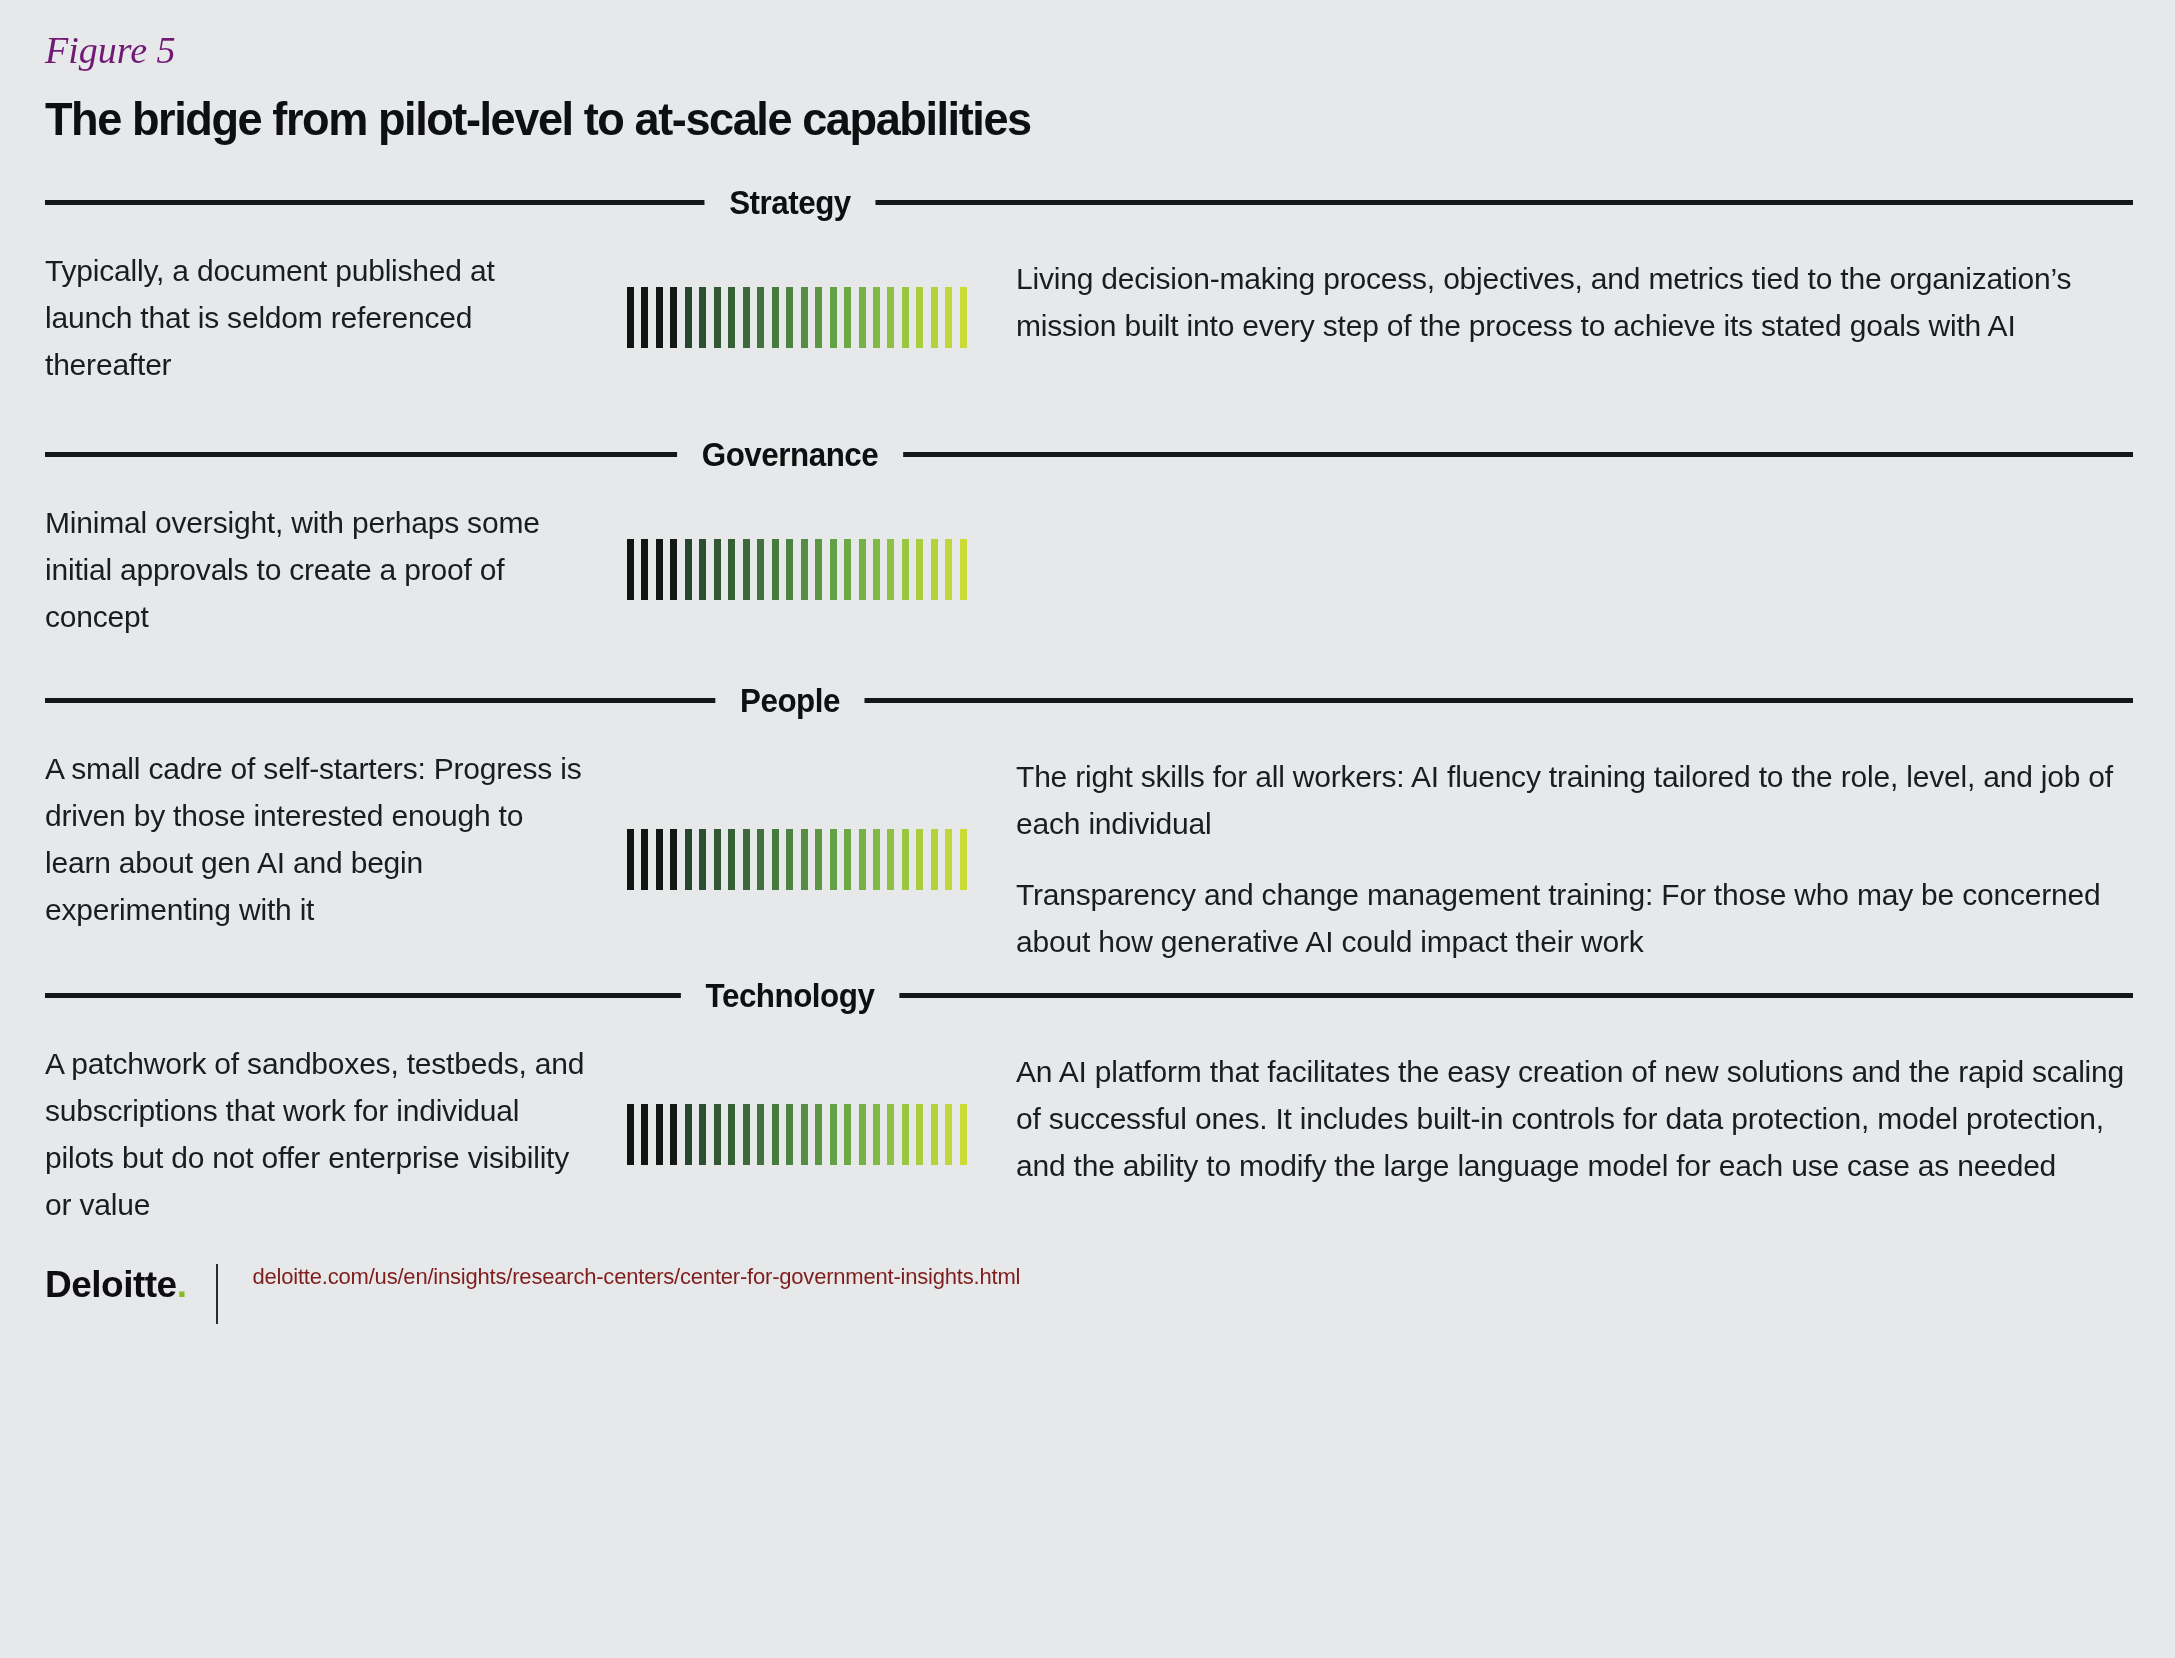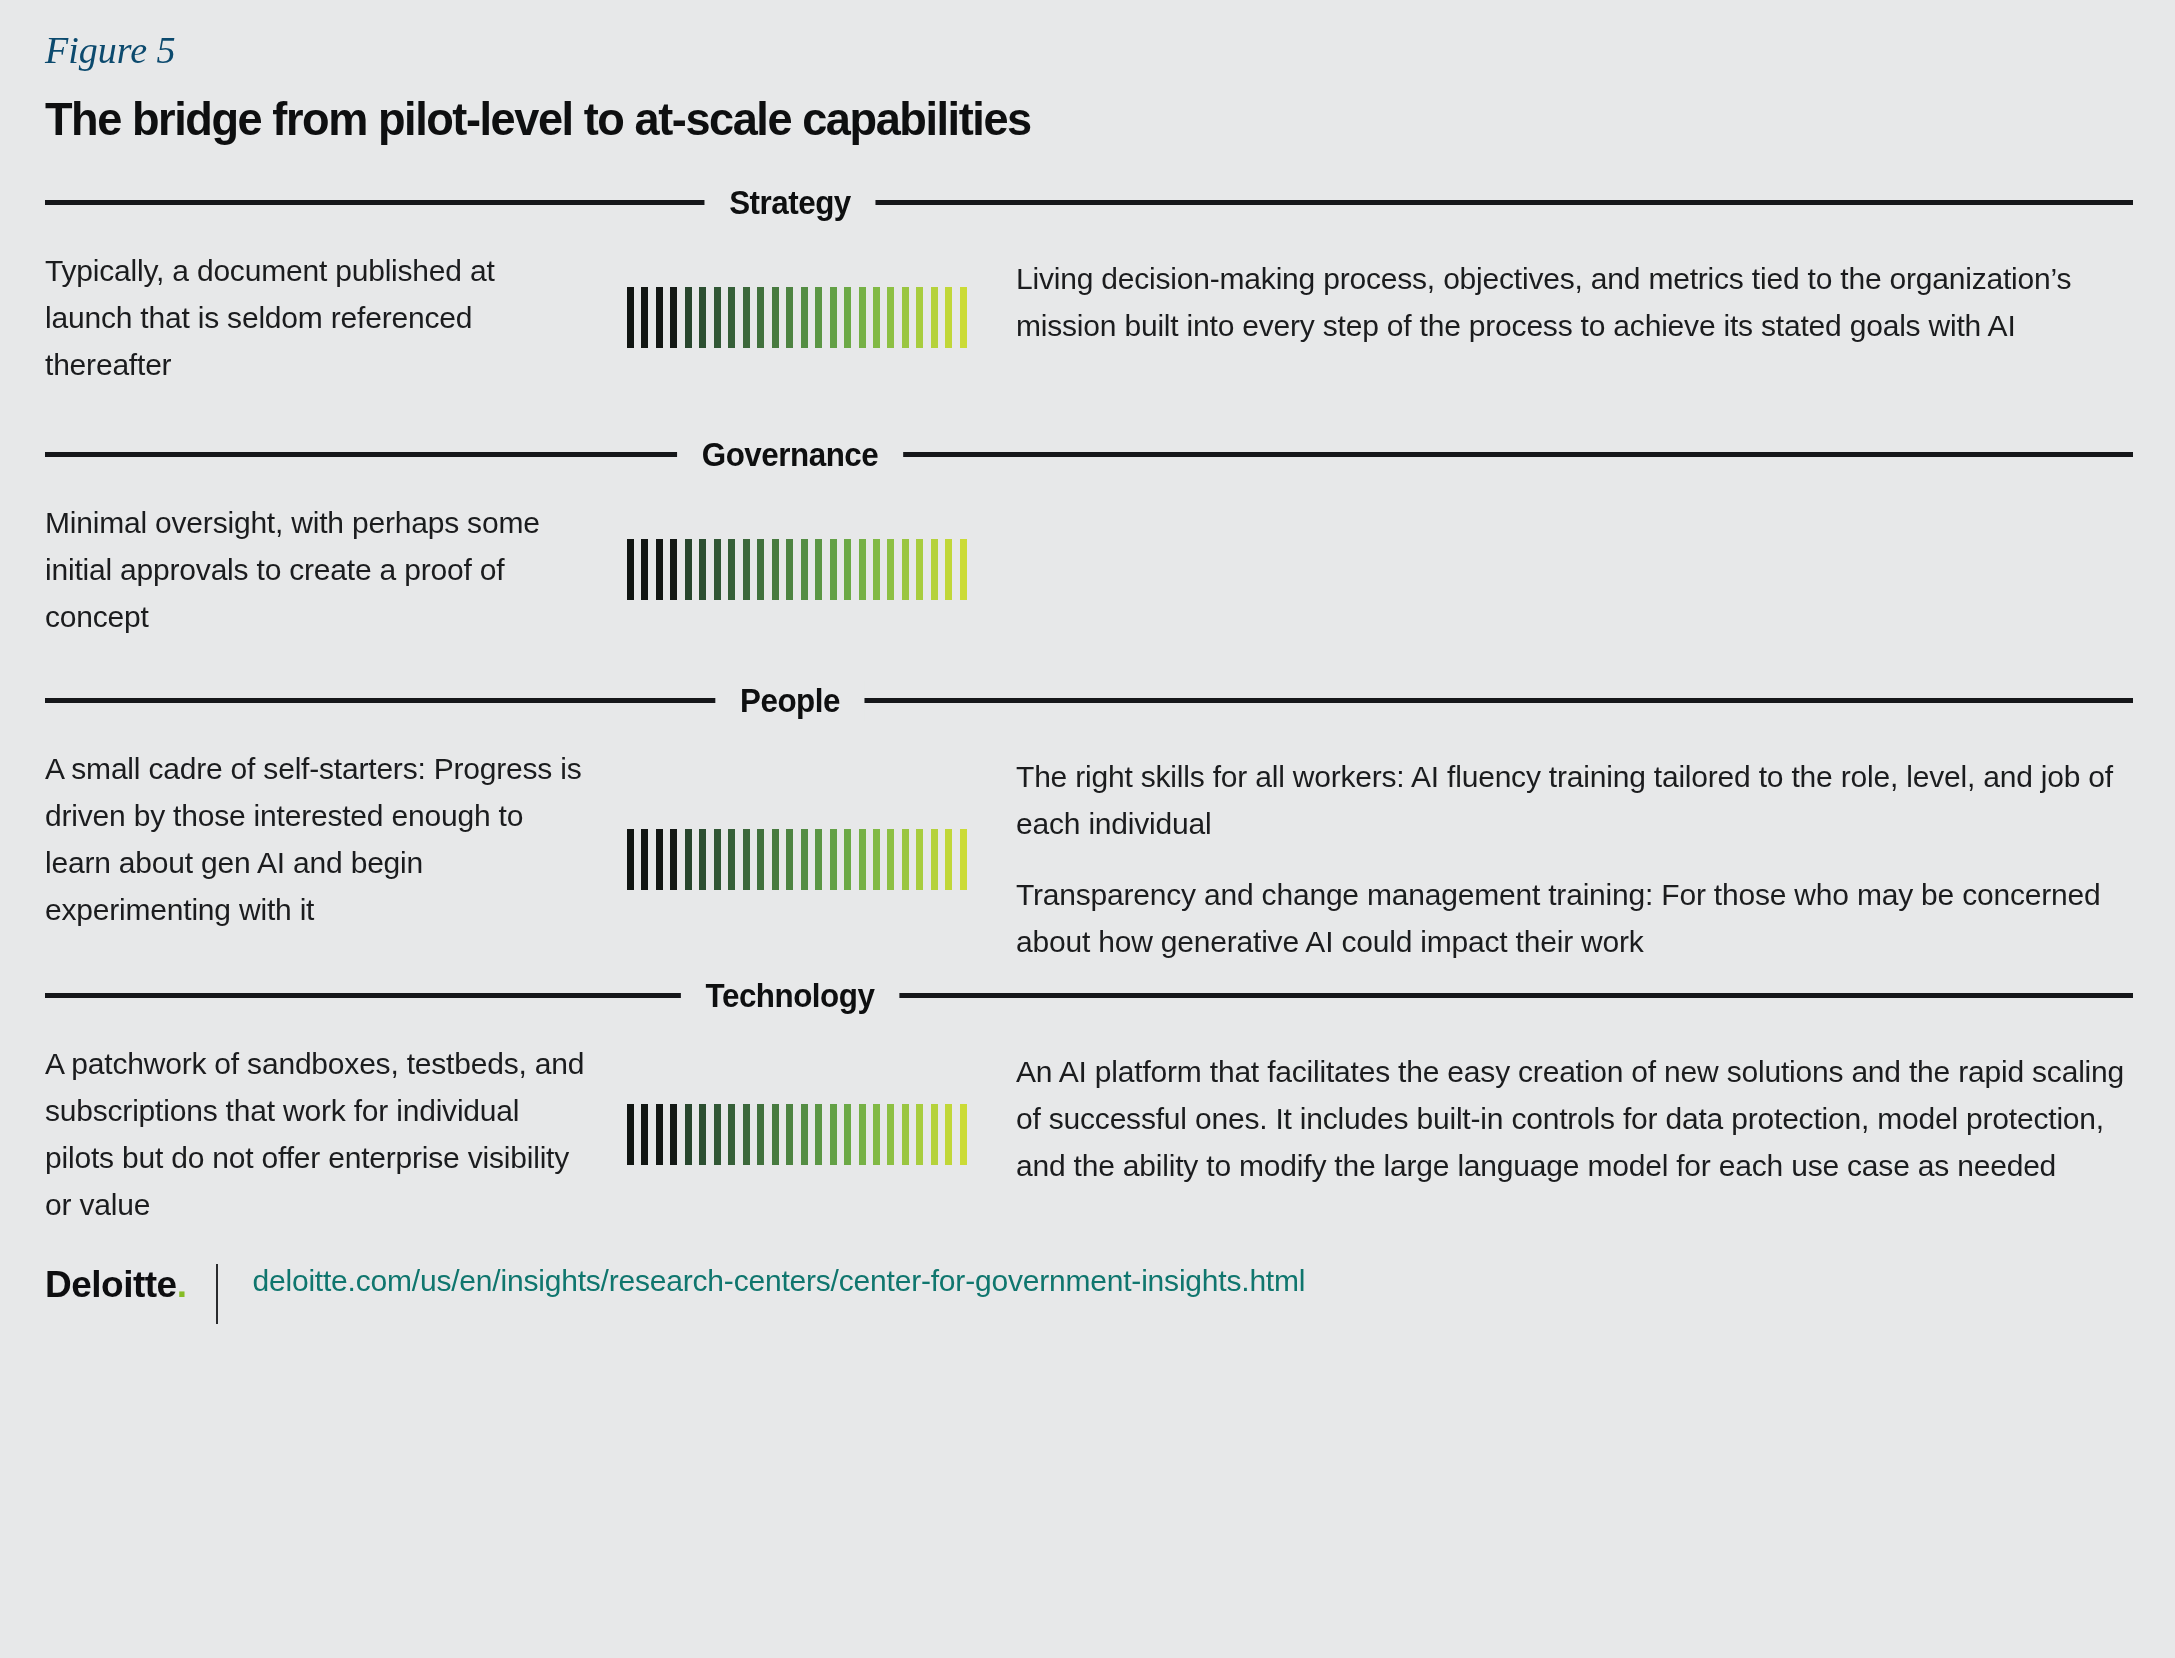--- a/index.html
+++ b/index.html
@@ -13,21 +13,21 @@
   .page{
     box-sizing:border-box;
     width:2175px;height:1658px;
     padding:28px 42px 40px 45px;
     display:flex;flex-direction:column;
   }
   .figure-label{
     font-family:"Liberation Serif","DejaVu Serif",serif;
     font-style:italic;
     font-size:38px;line-height:44px;
-    color:#0c4a6e;
+    color:#701a75;
   }
   .title{
     margin:20px 0 0 0;
     font-size:47px;line-height:54px;
     font-weight:bold;color:#0e0f10;
     letter-spacing:-1.5px;
     transform:scaleX(.96);transform-origin:left center;
   }
   .header-row{
     margin-top:104px;
@@ -97,21 +97,21 @@
   }
   .logo{
     font-size:37px;font-weight:bold;color:#0e0e10;letter-spacing:-0.5px;
   }
   .logo .dot{color:#86bc25;}
   .vrule{
     width:2px;height:60px;background:#2a2b2d;
     margin:0 34px 0 30px;
   }
   .url{
-    font-size:30px;color:#0f766e;letter-spacing:-0.2px;
+    font-size:22px;color:#7f1d1d;letter-spacing:-0.2px;
   }
 </style>
 </head>
 <body>
 
 <div class="page">
 
   <div class="figure-label">Figure 5</div>
 
   <h1 class="title">The bridge from pilot-level to at-scale capabilities</h1>

